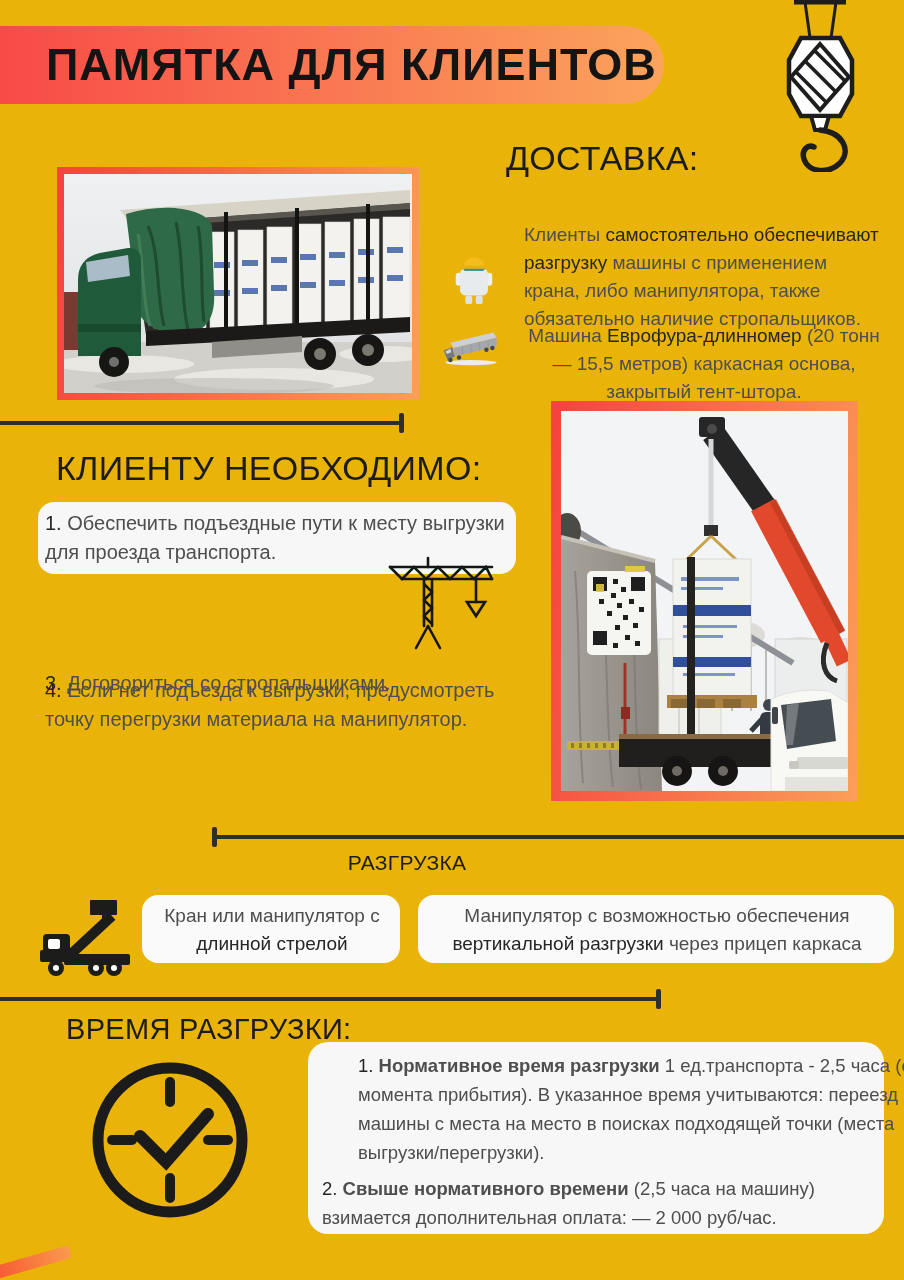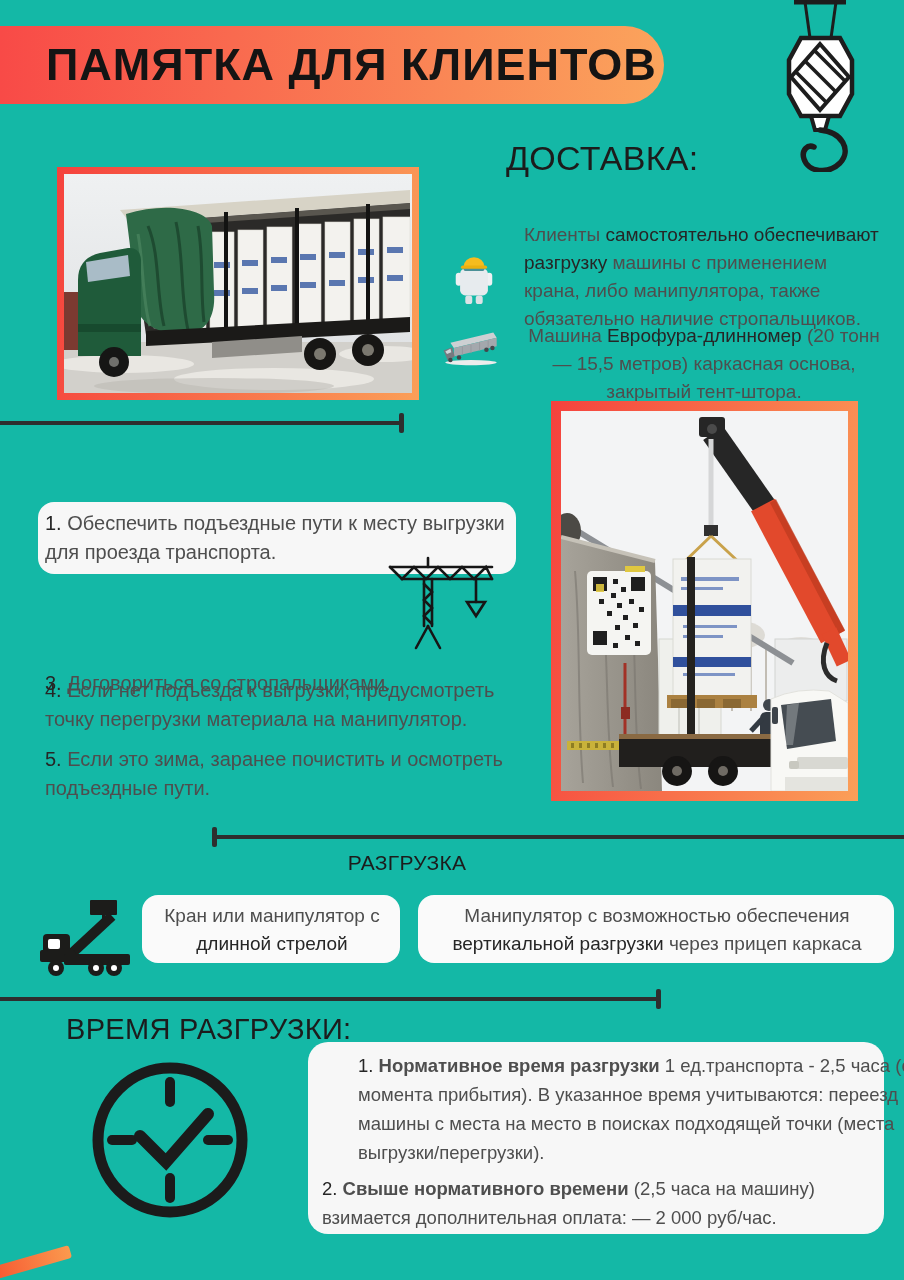--- a/index.html
+++ b/index.html
@@ -1,16 +1,16 @@
 <!DOCTYPE html>
 <html><head>
 <meta charset="utf-8">
 <style>
   html,body{margin:0;padding:0;background:#ffffff;}
-  .poster{position:relative;width:904px;height:1280px;background:#14b8a6;overflow:hidden;
+  .poster{position:relative;width:904px;height:1280px;background:#eab308;overflow:hidden;
           font-family:"Liberation Sans",sans-serif;color:#4e4e4e;}
   .abs{position:absolute;}
   
   .banner{left:0;top:26px;width:664px;height:78px;border-radius:0 40px 40px 0;
           background:linear-gradient(90deg,#f84a47 0%,#f96a4f 35%,#fba45c 100%);
           display:flex;align-items:center;padding-left:46px;box-sizing:border-box;}
   .banner-text{font-size:45px;font-weight:800;color:#141414;letter-spacing:1px;white-space:nowrap;}
   
   .h2{font-weight:400;color:#1c1c1c;letter-spacing:.3px;}
   .dostavka{left:506px;top:139px;font-size:34px;}
@@ -197,26 +197,26 @@
       <circle cx="52" cy="23" r="2.6"></circle>
         <circle cx="59" cy="21" r="2.6"></circle>
     </g>
   </svg>
   <p class="abs body d2"><span>Машина </span><b>Еврофура-длинномер</b><span> (20 тонн — 15,5 метров)  каркасная основа, закрытый тент-штора.</span></p>
 
   <div class="abs divider div1">
       <span class="tick tick-r"></span>
     </div>
 
+  <div class="abs h2 klientu">КЛИЕНТУ НЕОБХОДИМО:</div>
   <div class="abs panel p-li1"></div>
 
   <p class="abs body list-item li1"><span class="num">1.</span><span> Обеспечить подъездные пути к месту выгрузки для проезда транспорта.</span></p>
   <p class="abs body list-item li3"><span class="num">3.</span><span> Договориться со стропальщиками.</span></p>
   <p class="abs body list-item li4"><span class="num">4.</span><span> Если нет подъезда к выгрузки, предусмотреть точку перегрузки материала на манипулятор.</span></p>
-  <p class="abs body list-item li5"><span class="num">5.</span><span> Если это зима, заранее почистить и осмотреть подъездные пути.</span></p>
 
   <svg class="abs tcrane" viewBox="0 0 106 94">
     <g stroke="#161616" stroke-width="2.6" fill="none" stroke-linecap="round">
       <line x1="2" y1="11" x2="104" y2="11"></line>
       <line x1="14" y1="23" x2="104" y2="23"></line>
       <line x1="2" y1="11" x2="14" y2="23"></line>
       <polyline points="14,23 26,11 38,23 50,11 62,23 74,11 86,23 98,11 104,23"></polyline>
       <line x1="40" y1="2" x2="40" y2="11"></line>
       <line x1="36" y1="23" x2="36" y2="70"></line>
         <line x1="44" y1="23" x2="44" y2="70"></line>

